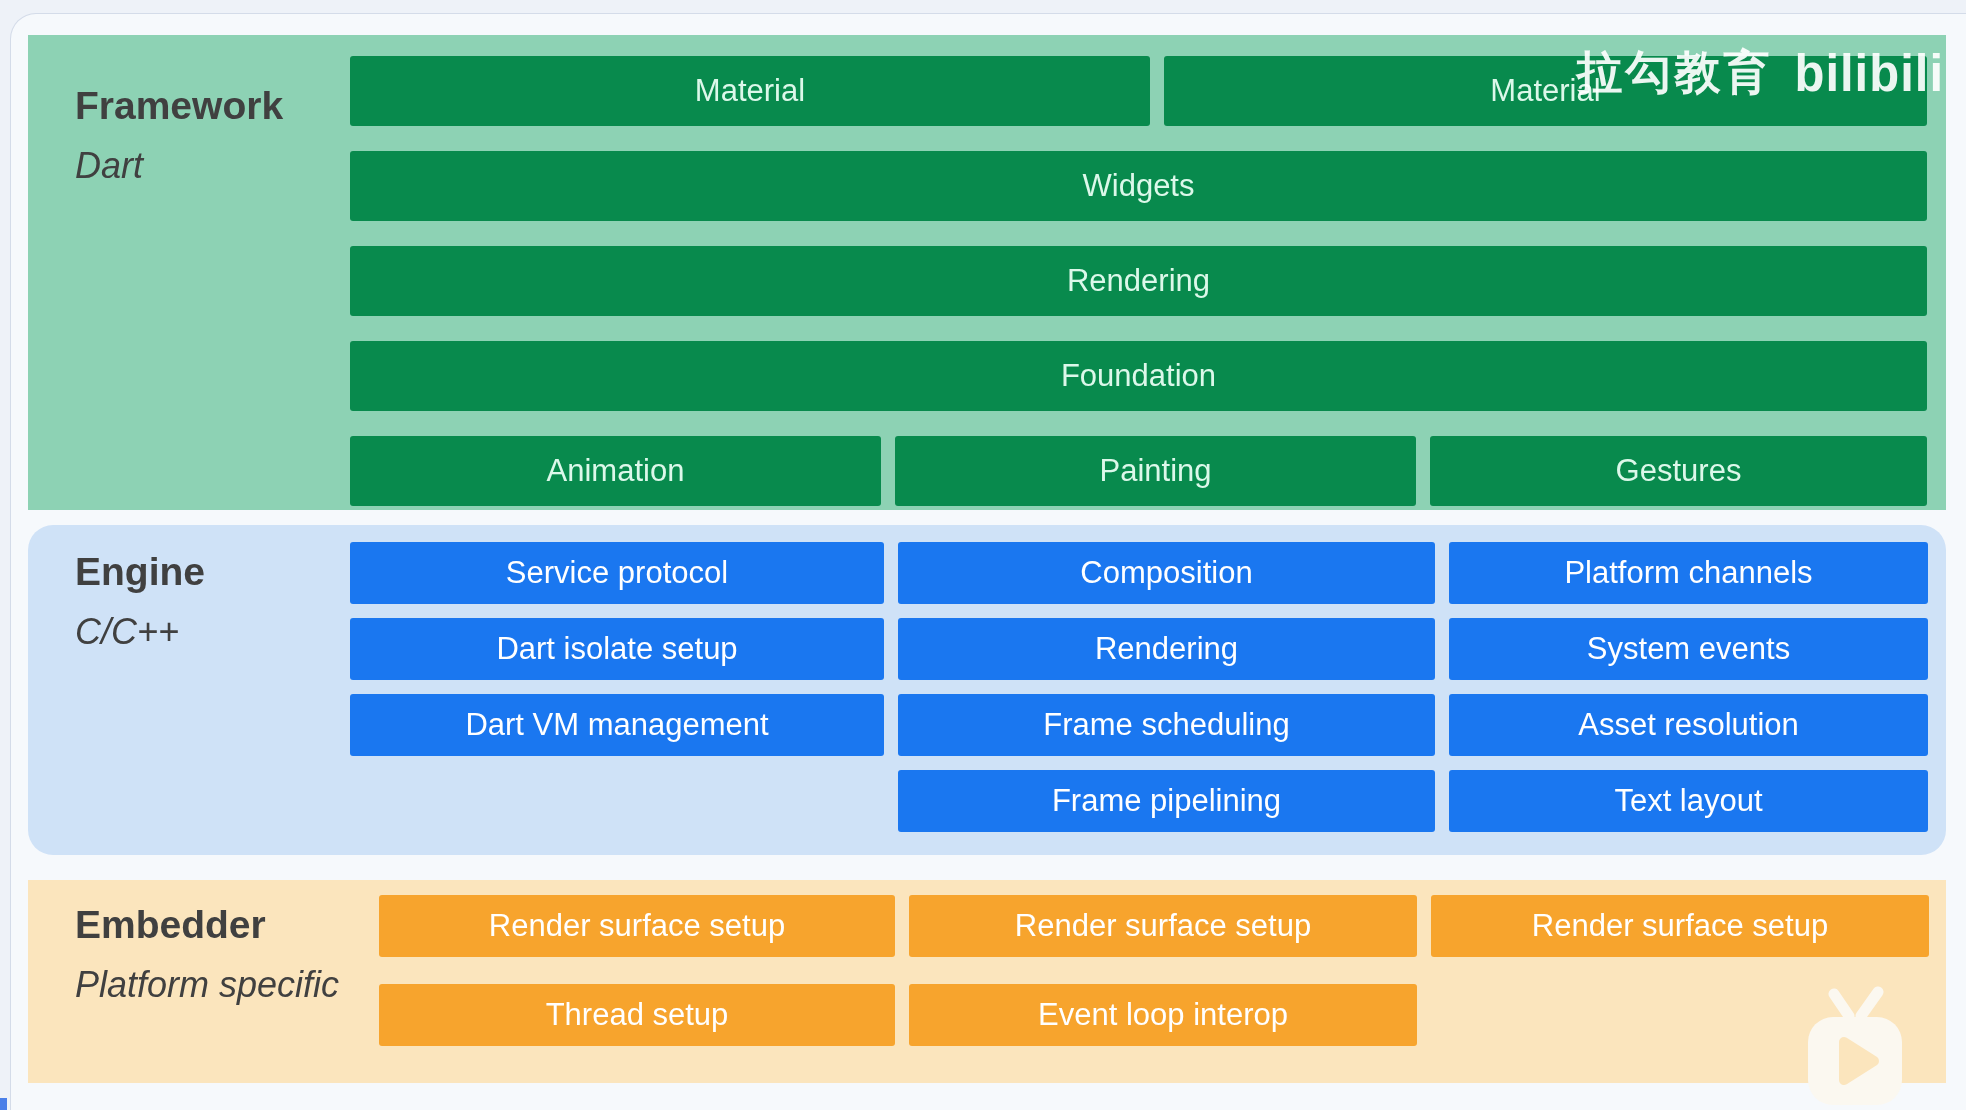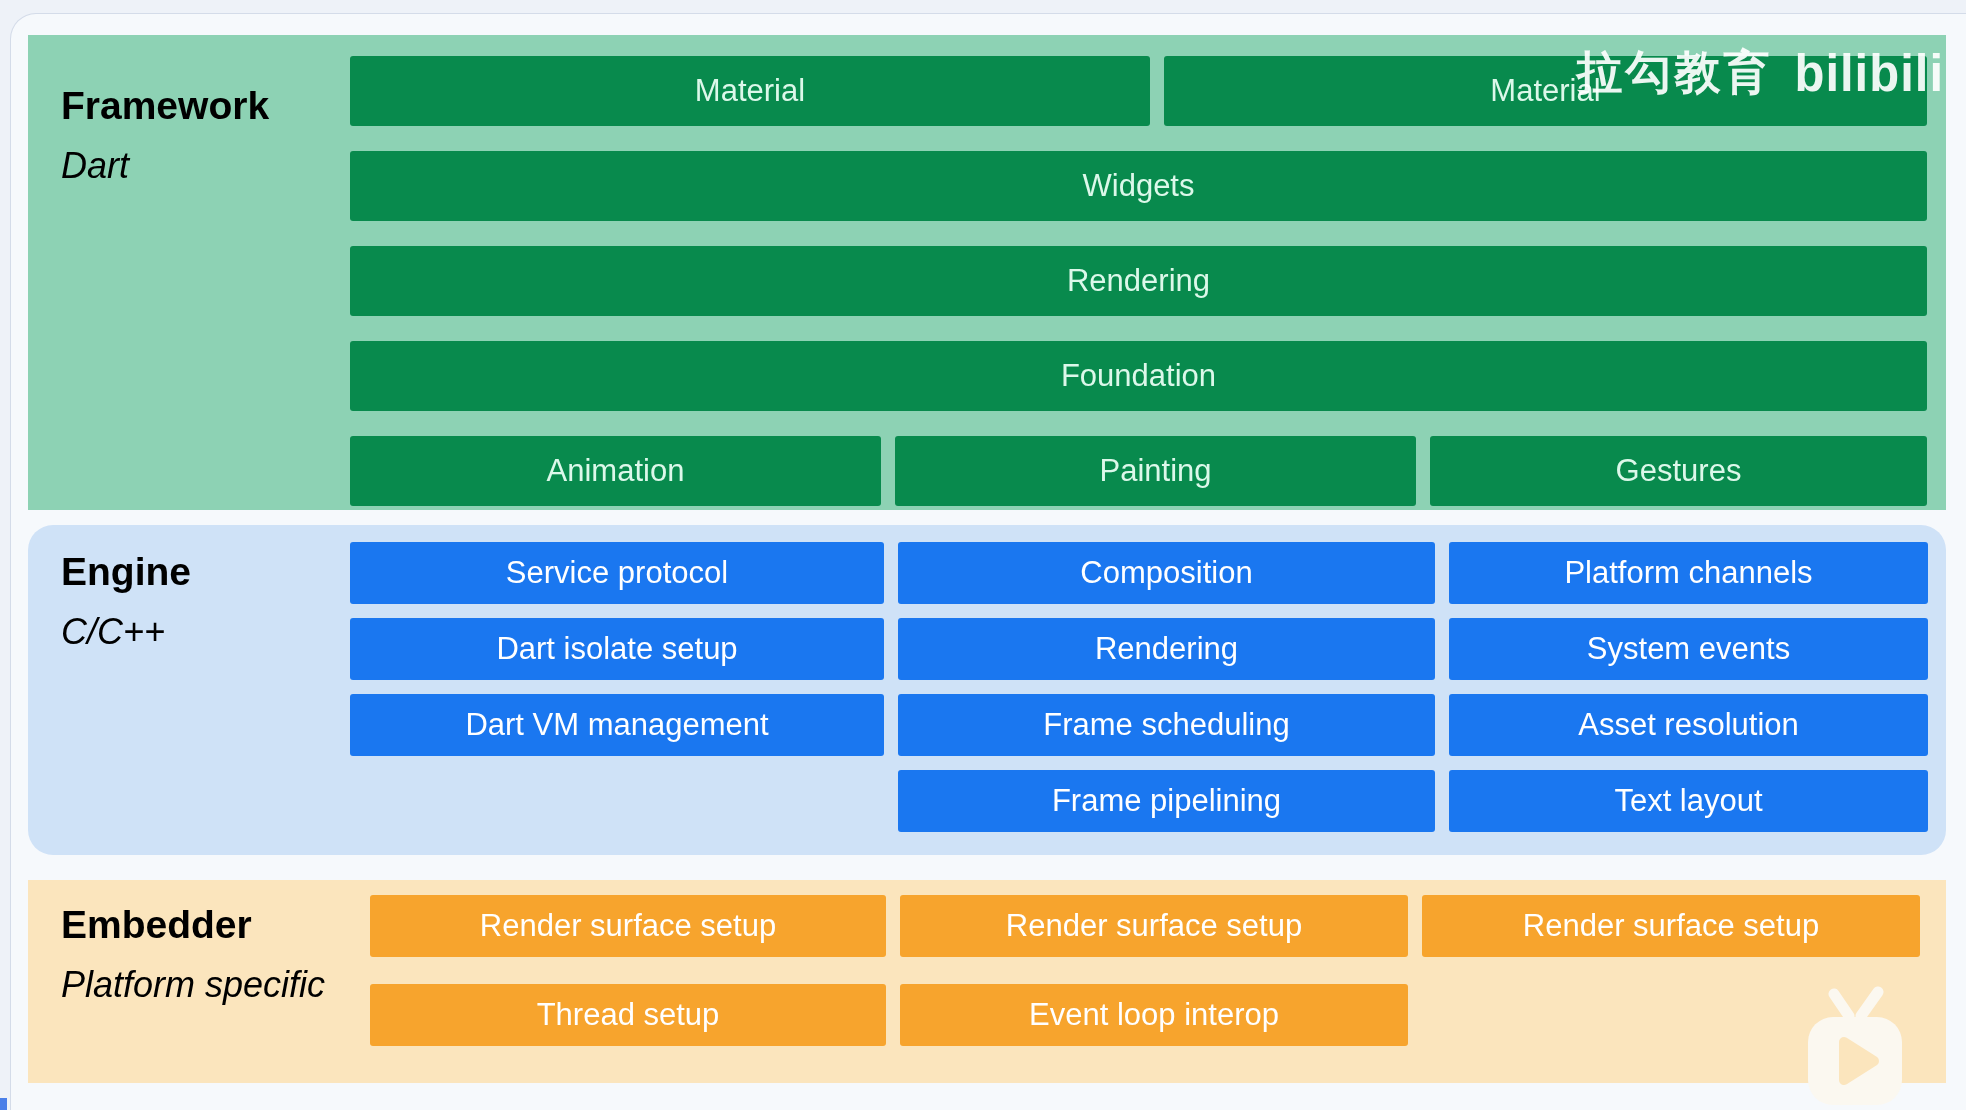--- a/index.html
+++ b/index.html
@@ -15,21 +15,21 @@
     background:#f6f9fc;
     border:1px solid rgba(170,185,210,.45);
     border-top-left-radius:26px;
   }
   
   .layer { position:absolute; left:28px; width:1918px; }
   .layer-framework { top:35px;  height:475px; background:var(--framework-bg,#8dd2b4); }
   .layer-engine    { top:525px; height:330px; background:var(--engine-bg,#cfe2f7);border-radius:25px; }
   .layer-embedder  { top:880px; height:203px; background:var(--embedder-bg,#fbe5bd); }
 
-  .layer-label { position:absolute; left:33px; color:#000000; line-height:1.6; }
+  .layer-label { position:absolute; left:47px; color:#404040; line-height:1.6; }
   .layer-framework .layer-label { top:40px; }
   .layer-engine    .layer-label { top:16px; }
   .layer-embedder  .layer-label { top:14px; }
   .layer-title    { font-size:39px; font-weight:bold; }
   .layer-subtitle { font-size:36px; font-style:italic; }
 
   .box {
     display:flex; align-items:center; justify-content:center;
     font-size:31px; border-radius:3px; text-align:center;
     white-space:nowrap;
@@ -48,21 +48,21 @@
   .w-painting { width:521px; }
 
   
   .en-boxes {
     position:absolute; left:322px; top:17px; width:1577px;
     display:grid; grid-template-columns:534px 537px 479px;
     column-gap:13px; row-gap:12px; grid-auto-rows:62px;gap:14px;
   }
   
   .em-boxes {
-    position:absolute; left:342px; top:15px; width:1550px;
+    position:absolute; left:351px; top:15px; width:1550px;
     display:grid; grid-template-columns:516px 508px 498px;
     column-gap:14px; row-gap:27px; grid-auto-rows:62px;
   }
 
   
   .watermark {
     position:absolute; top:42px; right:22px;
     display:flex; align-items:center; gap:22px;
     color:rgba(255,255,255,.92);
   }

